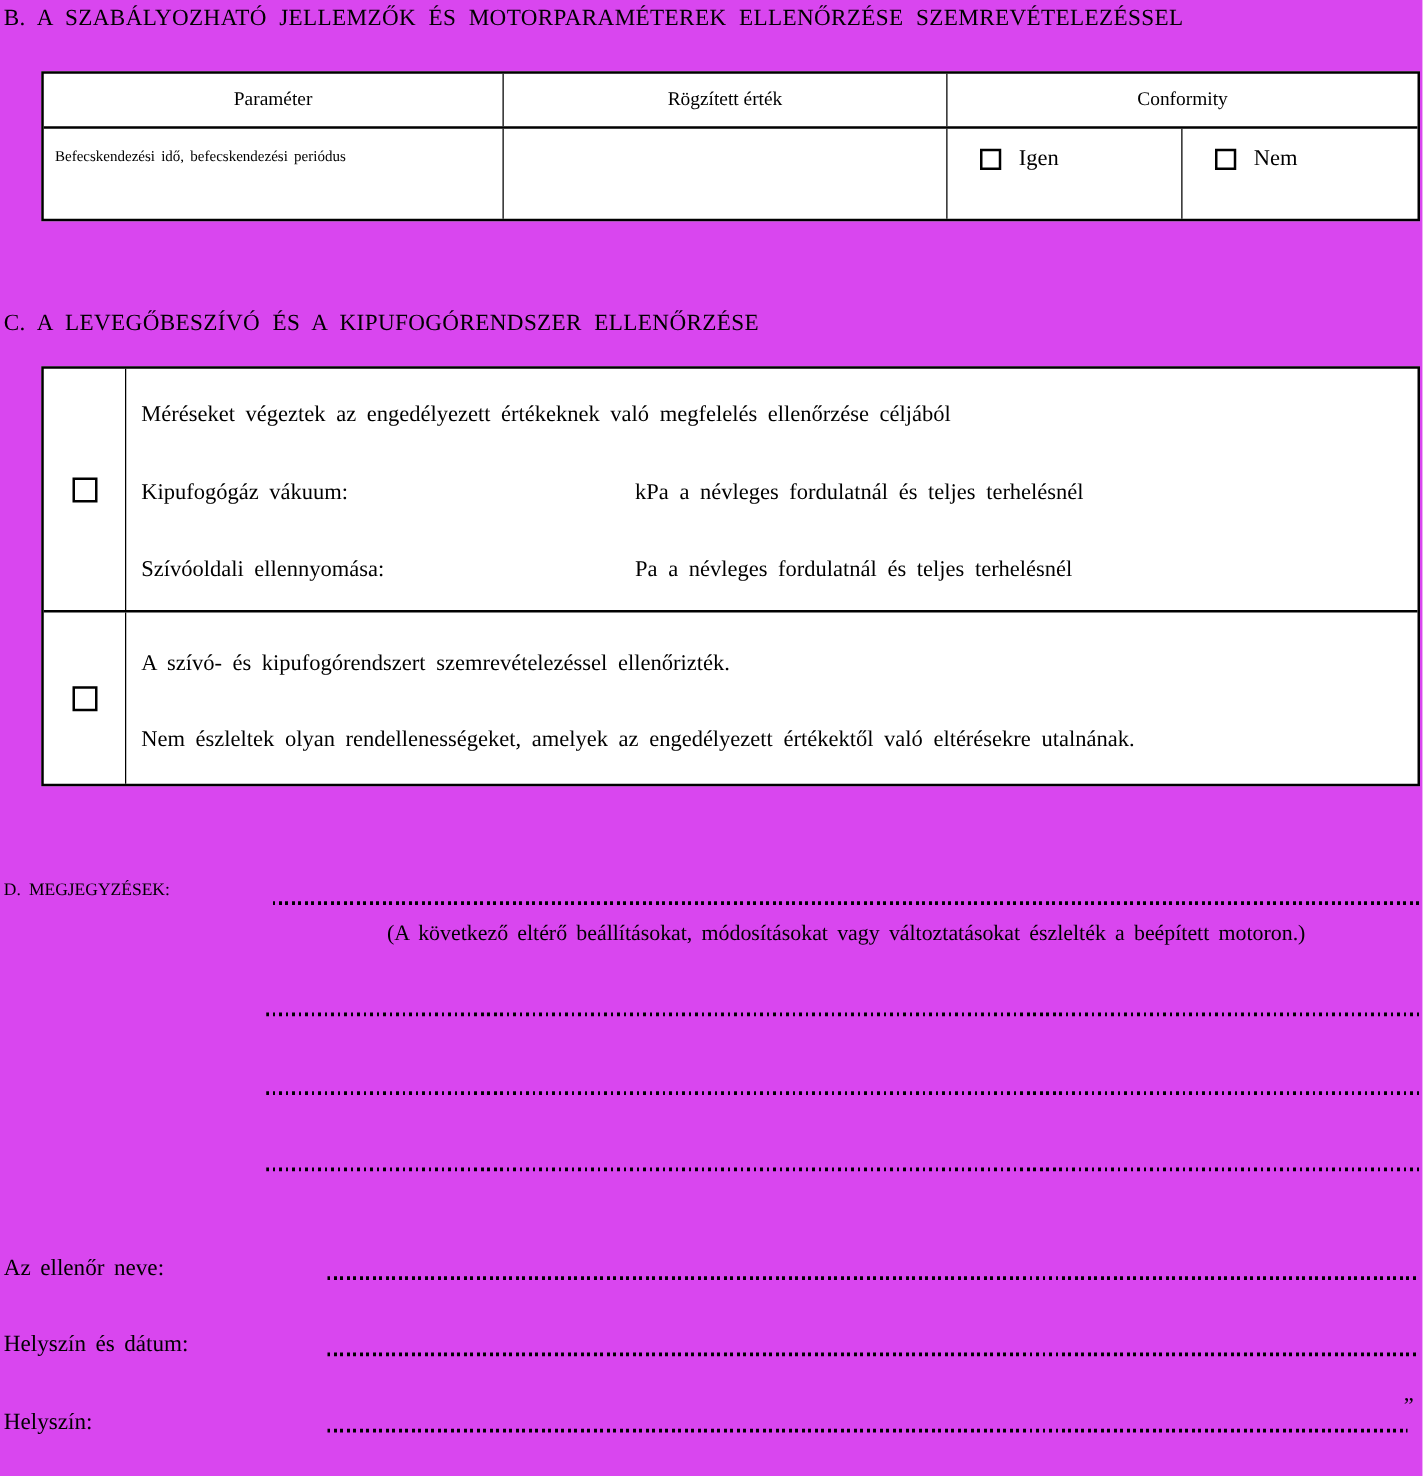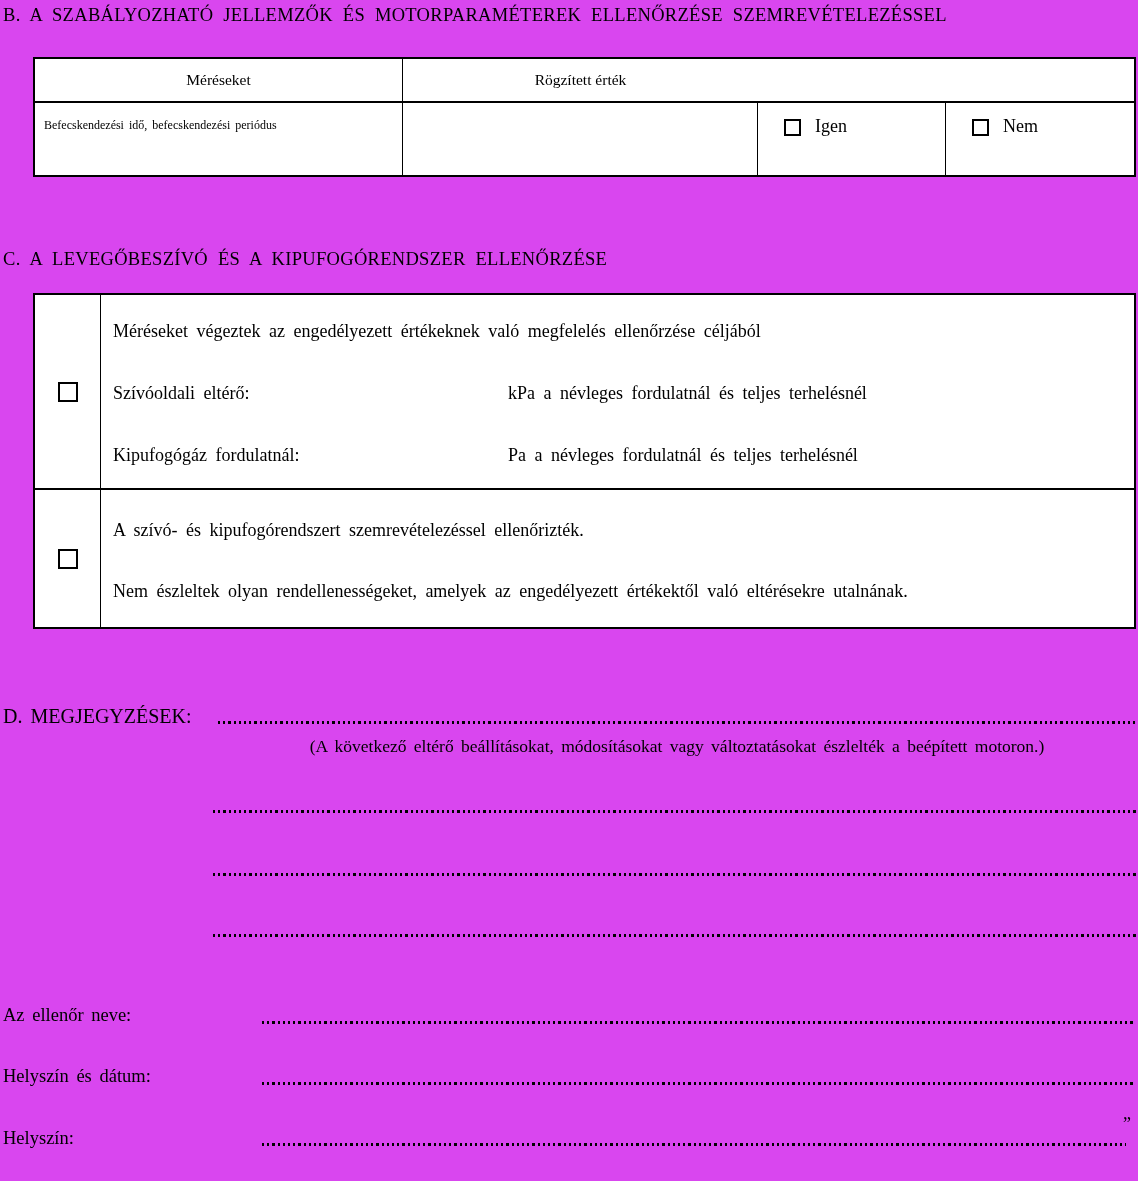--- a/index.html
+++ b/index.html
@@ -103,21 +103,21 @@
 
   
   .dotline {
     position: absolute;
     height: 3px;
     background-image: repeating-linear-gradient(90deg, #000 0 2.2px, transparent 2.2px 5.2px);
     cursor: text;
   }
 
   
-  .d-label { position: absolute; left: 3px; top: 705px; font-size: 20px; word-spacing: 3px; white-space: nowrap; }
+  .d-label { position: absolute; left: 3px; top: 705px; font-size: 14px; word-spacing: 3px; white-space: nowrap; }
   #d-line-1 { left: 218px; top: 721px; width: 918px; }
   .d-note {
     position: absolute;
     left: 218px; top: 736px; width: 918px;
     text-align: center;
     font-size: 17.5px;
     word-spacing: 3px;
   }
   #d-line-2 { left: 213px; top: 810px; width: 923px; }
   #d-line-3 { left: 213px; top: 873px; width: 923px; }
@@ -139,22 +139,23 @@
 </style>
 </head>
 <body>
 
 <div class="page">
 
   <div class="heading" id="heading-b">B. A SZABÁLYOZHATÓ JELLEMZŐK ÉS MOTORPARAMÉTEREK ELLENŐRZÉSE SZEMREVÉTELEZÉSSEL</div>
 
   <div class="table-b">
     <div class="tb-header">
-      <div>Méréseket</div>
+      <div>Paraméter</div>
       <div>Rögzített érték</div>
+      <div>Conformity</div>
     </div>
     <div class="tb-body">
       <div class="cell-param">Befecskendezési idő, befecskendezési periódus</div>
       <div class="cell-recorded"></div>
       <div class="checkbox-cell">
         <span class="checkbox"></span>
         <span>Igen</span>
       </div>
       <div class="checkbox-cell">
         <span class="checkbox"></span>
@@ -166,25 +167,25 @@
   <div class="heading" id="heading-c">C. A LEVEGŐBESZÍVÓ ÉS A KIPUFOGÓRENDSZER ELLENŐRZÉSE</div>
 
   <div class="table-c">
     <div class="tc-row tc-row1">
       <div class="tc-check">
         <span class="checkbox-lg"></span>
       </div>
       <div class="tc-content">
         <div>Méréseket végeztek az engedélyezett értékeknek való megfelelés ellenőrzése céljából</div>
         <div class="tc-pair">
-          <span>Szívóoldali eltérő:</span>
+          <span>Kipufogógáz vákuum:</span>
           <span>kPa a névleges fordulatnál és teljes terhelésnél</span>
         </div>
         <div class="tc-pair">
-          <span>Kipufogógáz fordulatnál:</span>
+          <span>Szívóoldali ellennyomása:</span>
           <span>Pa a névleges fordulatnál és teljes terhelésnél</span>
         </div>
       </div>
     </div>
     <div class="tc-row tc-row2">
       <div class="tc-check">
         <span class="checkbox-lg"></span>
       </div>
       <div class="tc-content">
         <div>A szívó- és kipufogórendszert szemrevételezéssel ellenőrizték.</div>

